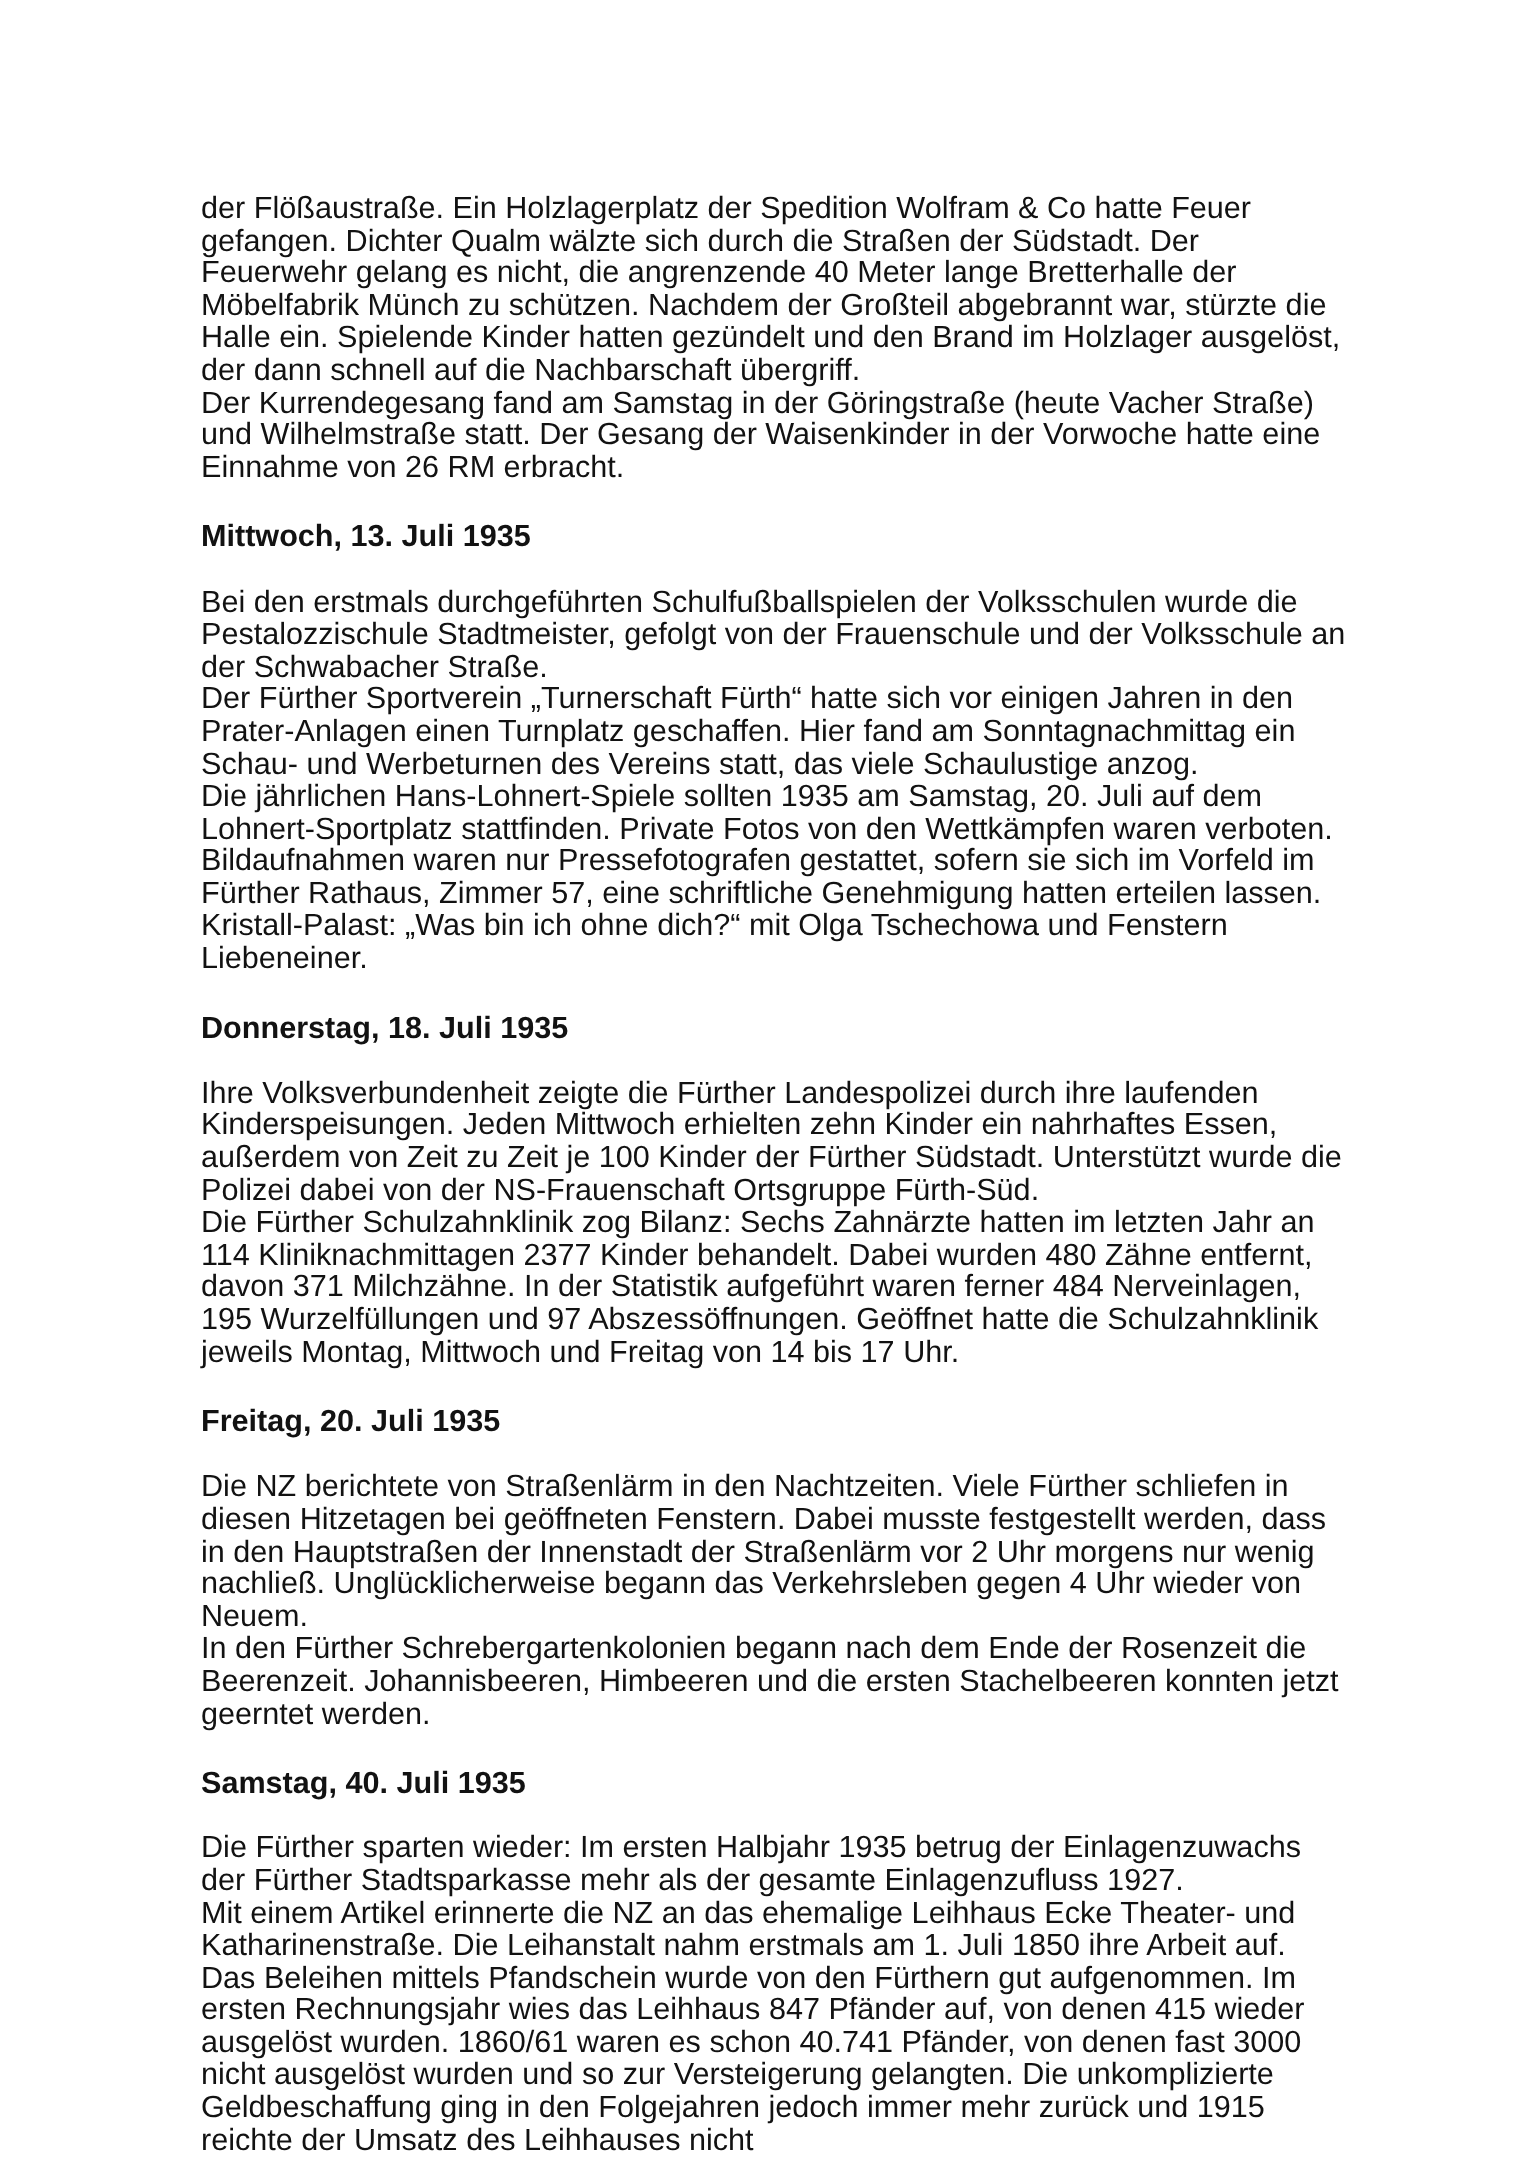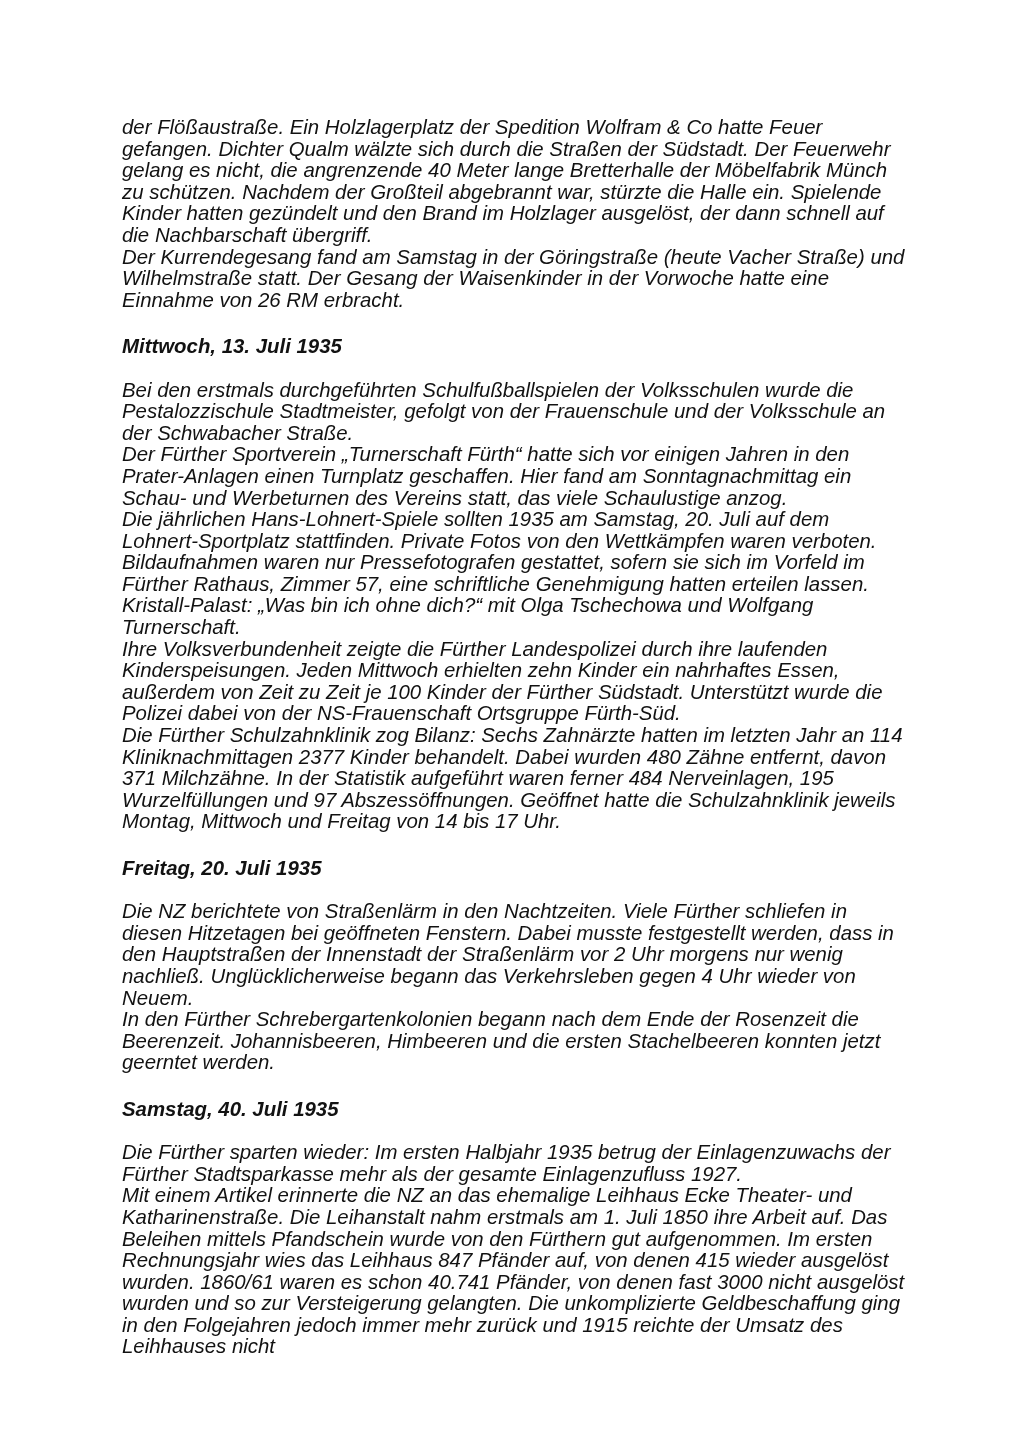--- a/index.html
+++ b/index.html
@@ -23,43 +23,43 @@
   .page p {
     margin: 0;
   }
   .page h2 {
     font-size: inherit;
     line-height: inherit;
     font-weight: bold;
     margin: 25px 0 21.6px 0;
   }
   section {
-    margin: 0;
-    font-style: italic;
+    margin: 12px;
   }
 </style>
 </head>
 <body>
 
 <main class="page">
 
   <section>
     <p>der Flößaustraße. Ein Holzlagerplatz der Spedition Wolfram &amp; Co hatte Feuer gefangen. Dichter Qualm wälzte sich durch die Straßen der Südstadt. Der Feuerwehr gelang es nicht, die angrenzende 40 Meter lange Bretterhalle der Möbelfabrik Münch zu schützen. Nachdem der Großteil abgebrannt war, stürzte die Halle ein. Spielende Kinder hatten gezündelt und den Brand im Holzlager ausgelöst, der dann schnell auf die Nachbarschaft übergriff.</p>
     <p>Der Kurrendegesang fand am Samstag in der Göringstraße (heute Vacher Straße) und Wilhelmstraße statt. Der Gesang der Waisenkinder in der Vorwoche hatte eine Einnahme von 26 RM erbracht.</p>
   </section>
 
   <section>
     <h2>Mittwoch, 13. Juli 1935</h2>
     <p>Bei den erstmals durchgeführten Schulfußballspielen der Volksschulen wurde die Pestalozzischule Stadtmeister, gefolgt von der Frauenschule und der Volksschule an der Schwabacher Straße.</p>
     <p>Der Fürther Sportverein „Turnerschaft Fürth“ hatte sich vor einigen Jahren in den Prater-Anlagen einen Turnplatz geschaffen. Hier fand am Sonntagnachmittag ein Schau- und Werbeturnen des Vereins statt, das viele Schaulustige anzog.</p>
     <p>Die jährlichen Hans-Lohnert-Spiele sollten 1935 am Samstag, 20. Juli auf dem Lohnert-Sportplatz stattfinden. Private Fotos von den Wettkämpfen waren verboten. Bildaufnahmen waren nur Pressefotografen gestattet, sofern sie sich im Vorfeld im Fürther Rathaus, Zimmer 57, eine schriftliche Genehmigung hatten erteilen lassen.</p>
-    <p>Kristall-Palast: „Was bin ich ohne dich?“ mit Olga Tschechowa und Wolfgang Turnerschaft.</p>
+    <p>Kristall-Palast: „Was bin ich ohne dich?“ mit Olga Tschechowa und Fenstern Liebeneiner.</p>
   </section>
 
   <section>
+    <h2>Donnerstag, 18. Juli 1935</h2>
     <p>Ihre Volksverbundenheit zeigte die Fürther Landespolizei durch ihre laufenden Kinderspeisungen. Jeden Mittwoch erhielten zehn Kinder ein nahrhaftes Essen, außerdem von Zeit zu Zeit je 100 Kinder der Fürther Südstadt. Unterstützt wurde die Polizei dabei von der NS-Frauenschaft Ortsgruppe Fürth-Süd.</p>
     <p>Die Fürther Schulzahnklinik zog Bilanz: Sechs Zahnärzte hatten im letzten Jahr an 114 Kliniknachmittagen 2377 Kinder behandelt. Dabei wurden 480 Zähne entfernt, davon 371 Milchzähne. In der Statistik aufgeführt waren ferner 484 Nerveinlagen, 195 Wurzelfüllungen und 97 Abszessöffnungen. Geöffnet hatte die Schulzahnklinik jeweils Montag, Mittwoch und Freitag von 14 bis 17 Uhr.</p>
   </section>
 
   <section>
     <h2>Freitag, 20. Juli 1935</h2>
     <p>Die NZ berichtete von Straßenlärm in den Nachtzeiten. Viele Fürther schliefen in diesen Hitzetagen bei geöffneten Fenstern. Dabei musste festgestellt werden, dass in den Hauptstraßen der Innenstadt der Straßenlärm vor 2 Uhr morgens nur wenig nachließ. Unglücklicherweise begann das Verkehrsleben gegen 4 Uhr wieder von Neuem.</p>
     <p>In den Fürther Schrebergartenkolonien begann nach dem Ende der Rosenzeit die Beerenzeit. Johannisbeeren, Himbeeren und die ersten Stachelbeeren konnten jetzt geerntet werden.</p>
   </section>
 

